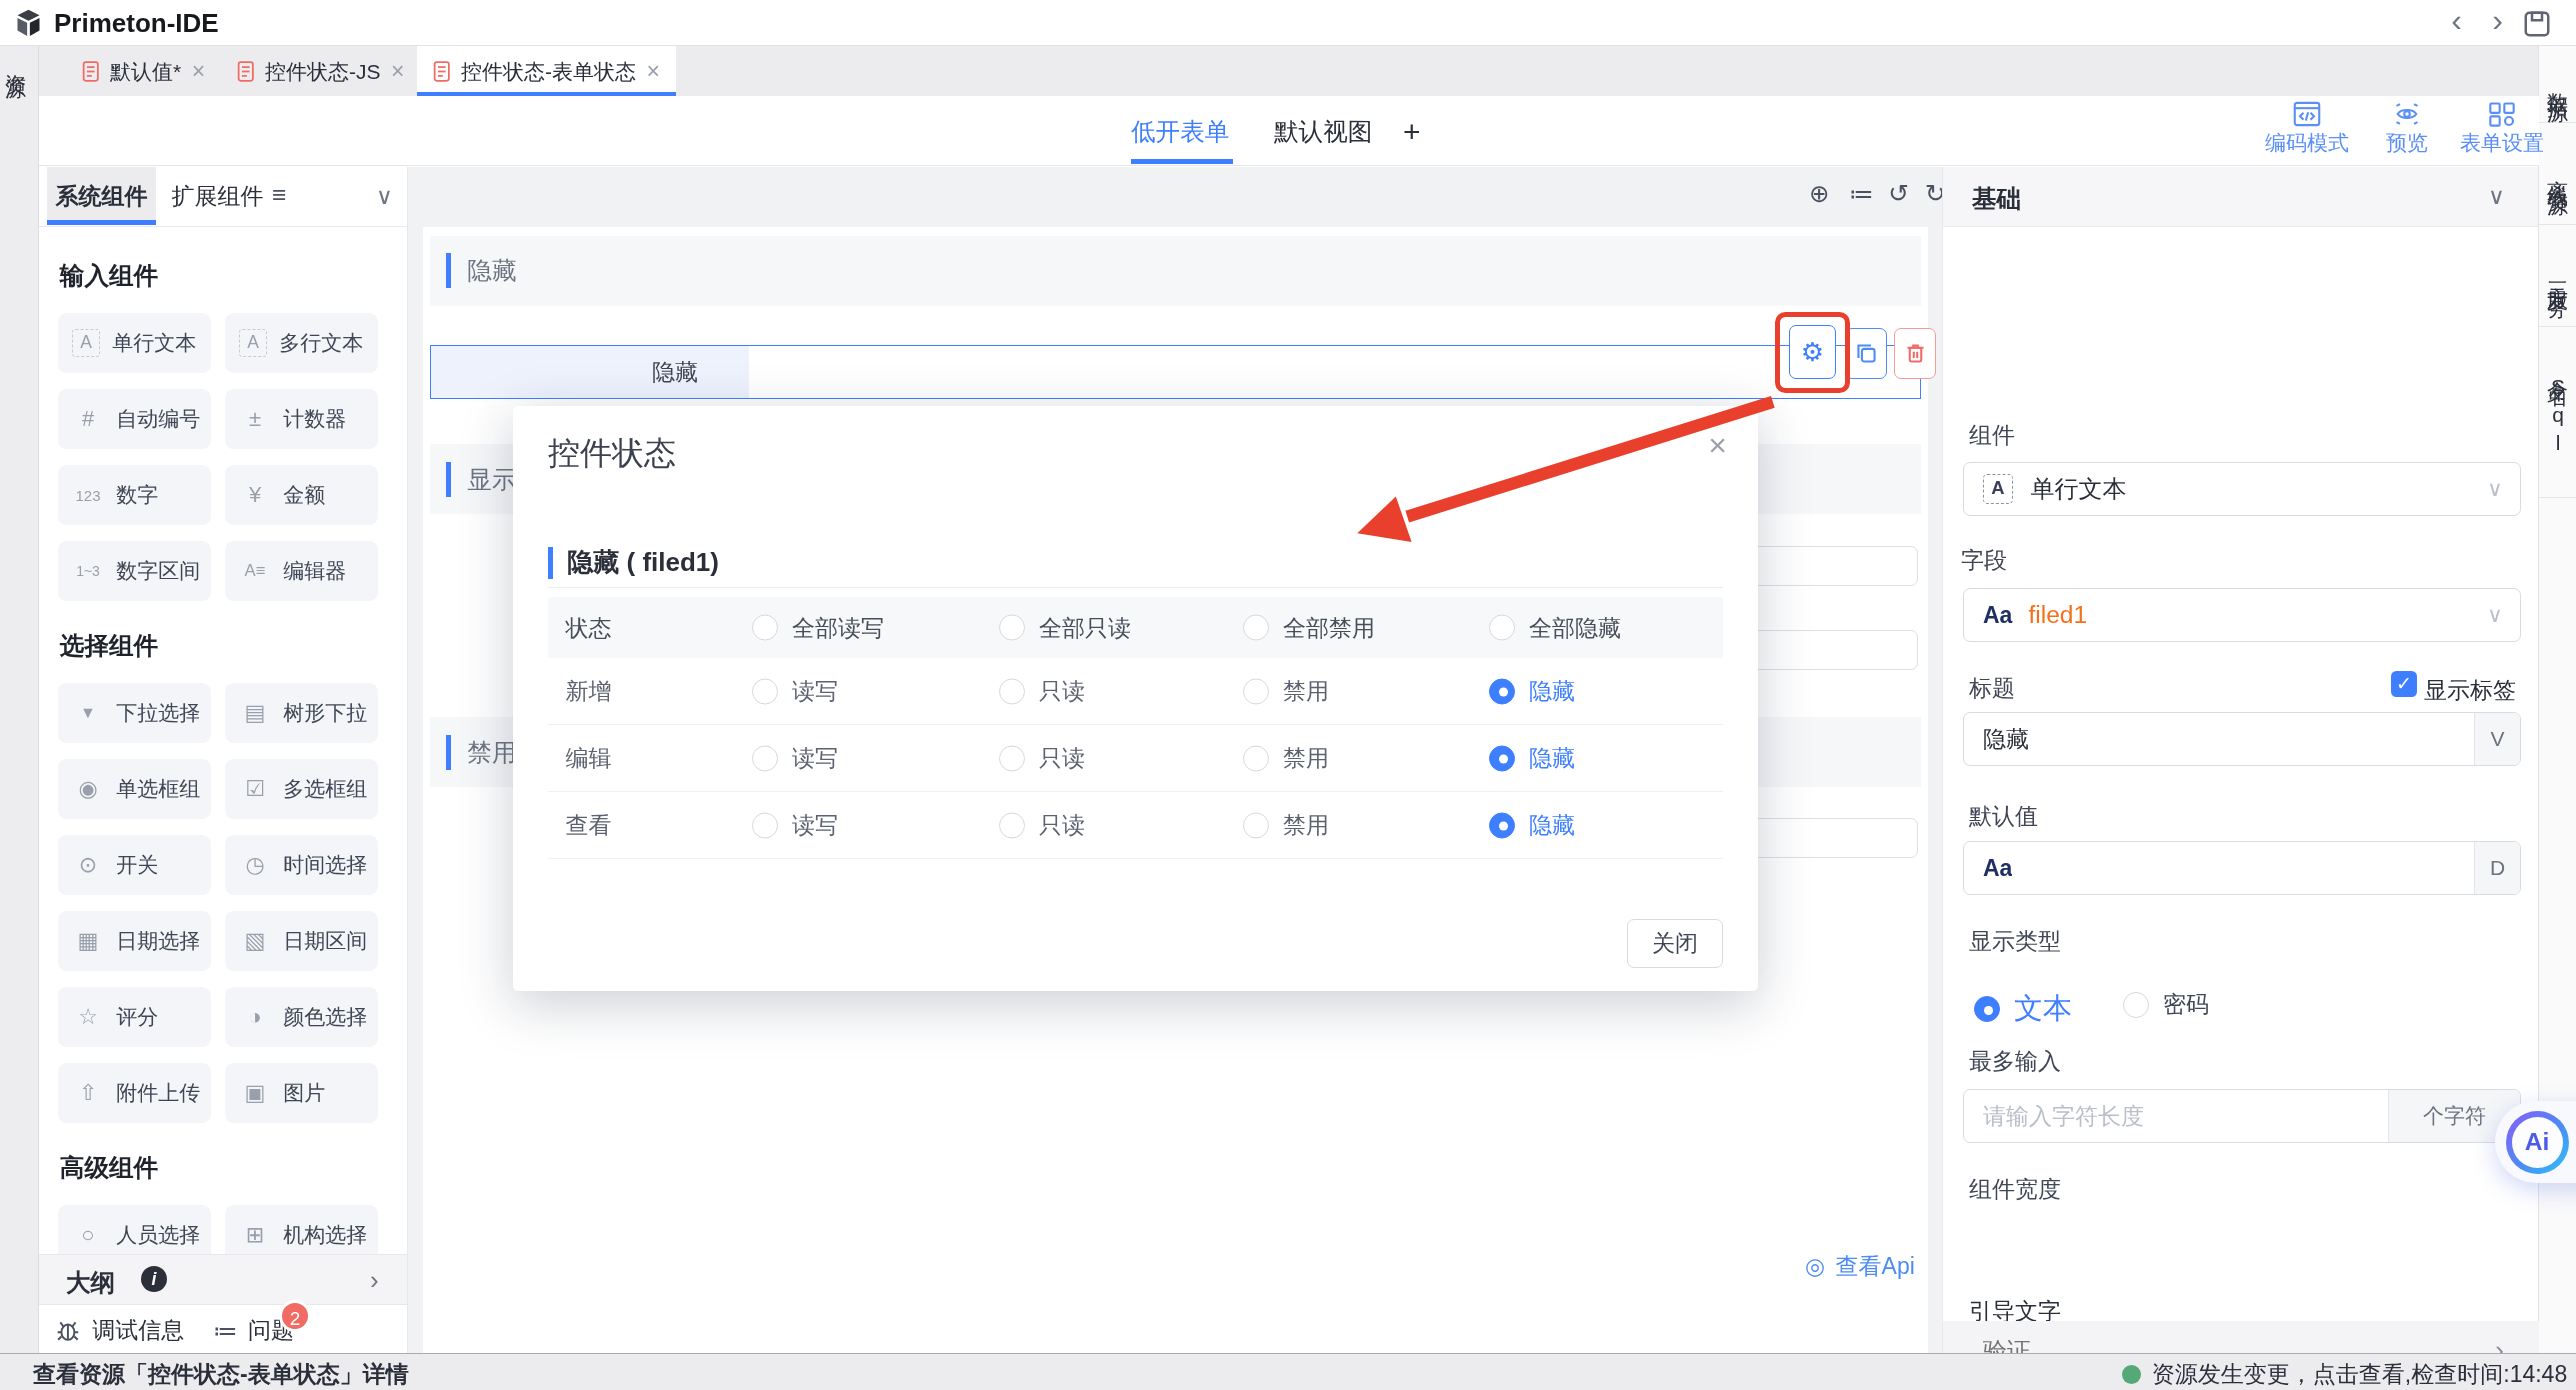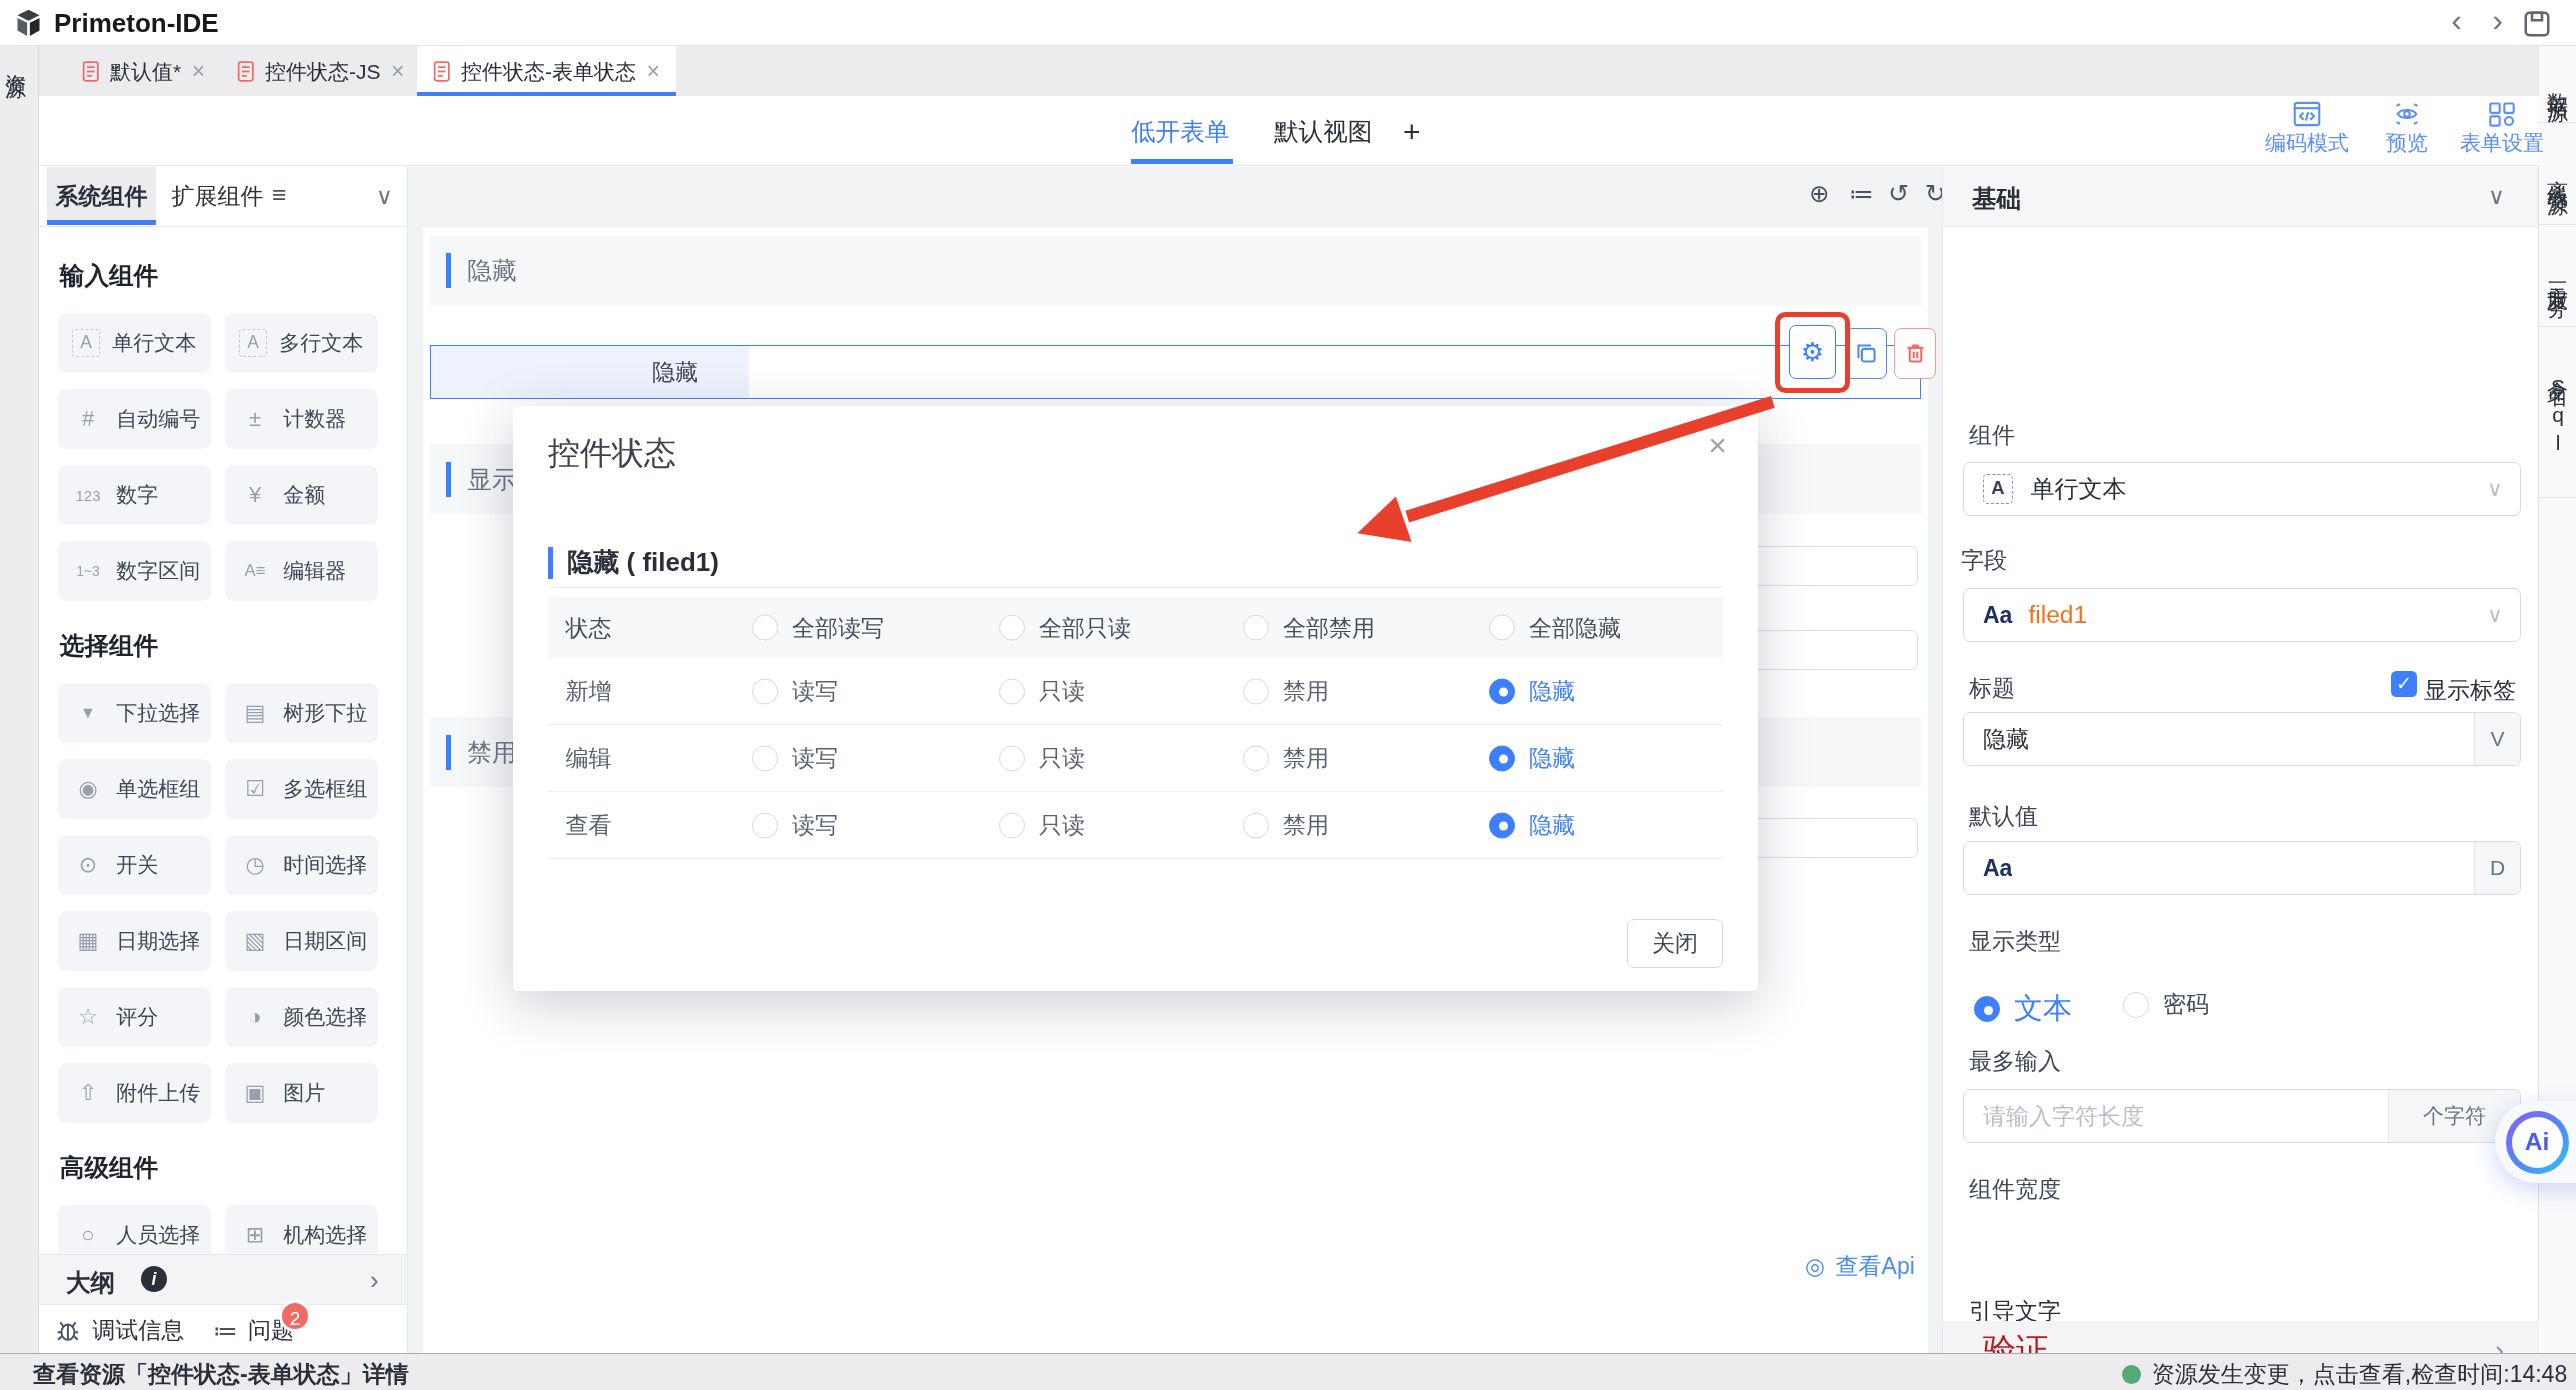--- a/index.html
+++ b/index.html
@@ -97,21 +97,21 @@
   .pbox .addon{margin-left:auto;height:100%;background:#f5f6f8;border-left:1.8px solid #e3e5ea;display:flex;align-items:center;justify-content:center;font-size:21px;color:#6b7280;flex:none;}
   .pbox input{border:none;outline:none;font-size:23px;color:#2a2f3a;flex:1;min-width:0;padding-left:19px;font-family:inherit;}
   .pbox input::placeholder{color:#b9bfc9;}
   .navyAa{font-weight:700;color:#1f2e63;font-size:23px;padding-left:19px;}
   .cb{position:absolute;width:26px;height:26px;background:#3d7fff;border-radius:5.3px;color:#fff;font-size:19px;line-height:26px;text-align:center;cursor:pointer;}
   .wg{position:absolute;left:20px;width:503px;height:54px;border:1.8px solid #d8dbe2;border-radius:7px;display:flex;overflow:hidden;background:#fff;}
   .wg>div{flex:1;text-align:center;line-height:51px;font-size:21px;color:#3f4654;border-right:1.8px solid #d8dbe2;cursor:pointer;}
   .wg>div:last-child{border-right:none;}
   .wg>div.on{background:#4c8bf5;color:#fff;}
   .acc{position:absolute;left:0;width:596px;height:60px;background:#f4f4f7;border-bottom:1.8px solid #fff;display:flex;align-items:center;cursor:pointer;}
-  .acc .t{margin-left:40px;font-size:33px;color:#b91c1c;text-align:center;}
+  .acc .t{margin-left:40px;font-size:24px;color:#737373;text-align:center;}
   .acc .c{margin-left:auto;margin-right:35px;font-size:26px;color:#868c98;}
 
   
   .redbox{position:absolute;left:1775px;top:312px;width:75px;height:81px;border:5.3px solid #e8402c;border-radius:10.5px;z-index:55;pointer-events:none;}
   .arrow{position:absolute;left:0;top:0;z-index:60;pointer-events:none;}
 
   
   .ai{position:absolute;left:2495px;top:1101px;width:149px;height:82px;border-radius:42px;background:#f7f9ff;
     box-shadow:0 7px 23px rgba(90,110,220,.28);z-index:70;cursor:pointer;}
   .ai .ring{position:absolute;left:10.5px;top:9.6px;width:63px;height:63px;border-radius:50%;

